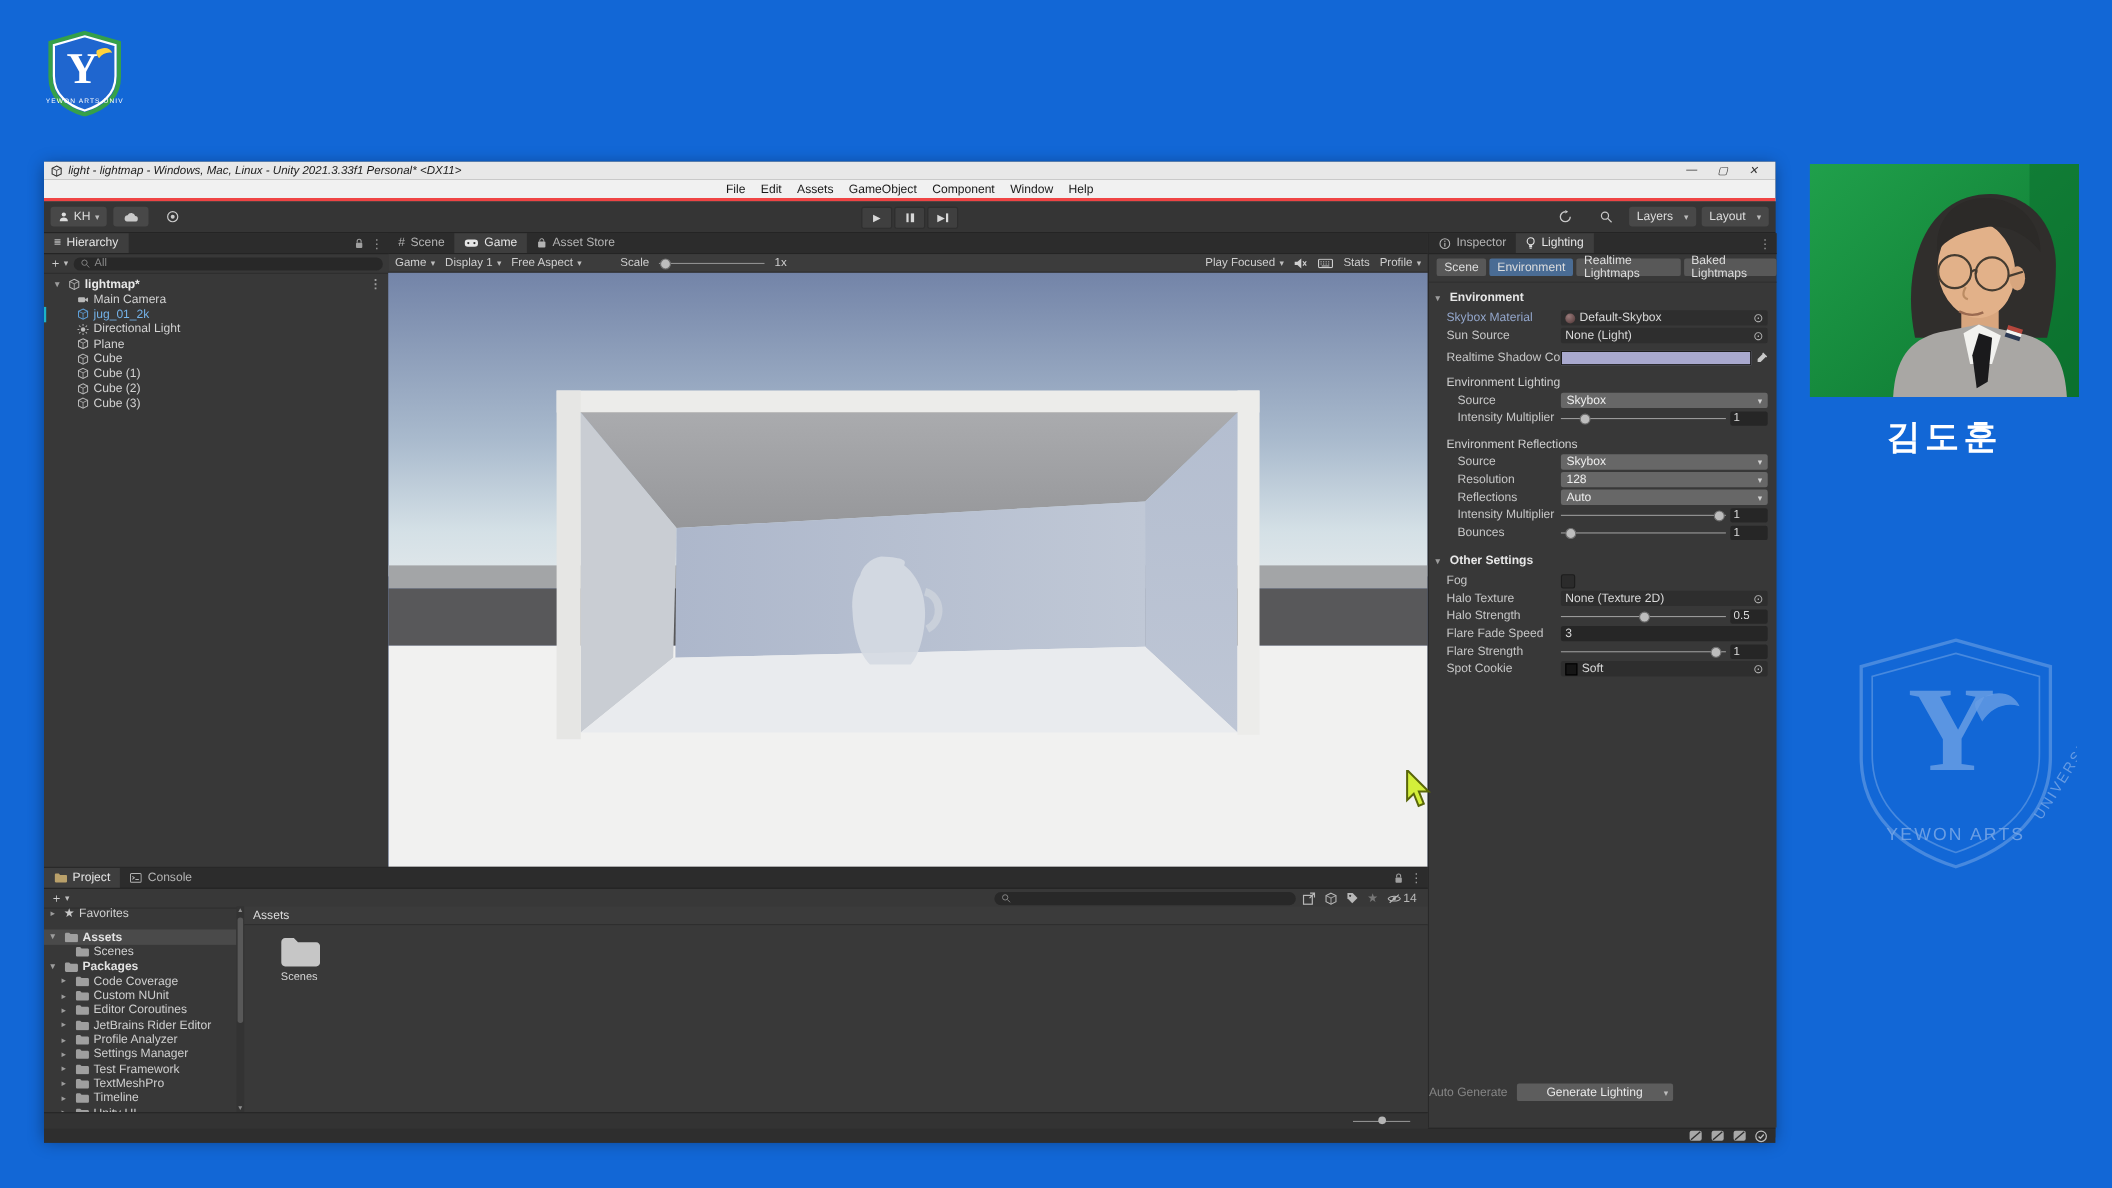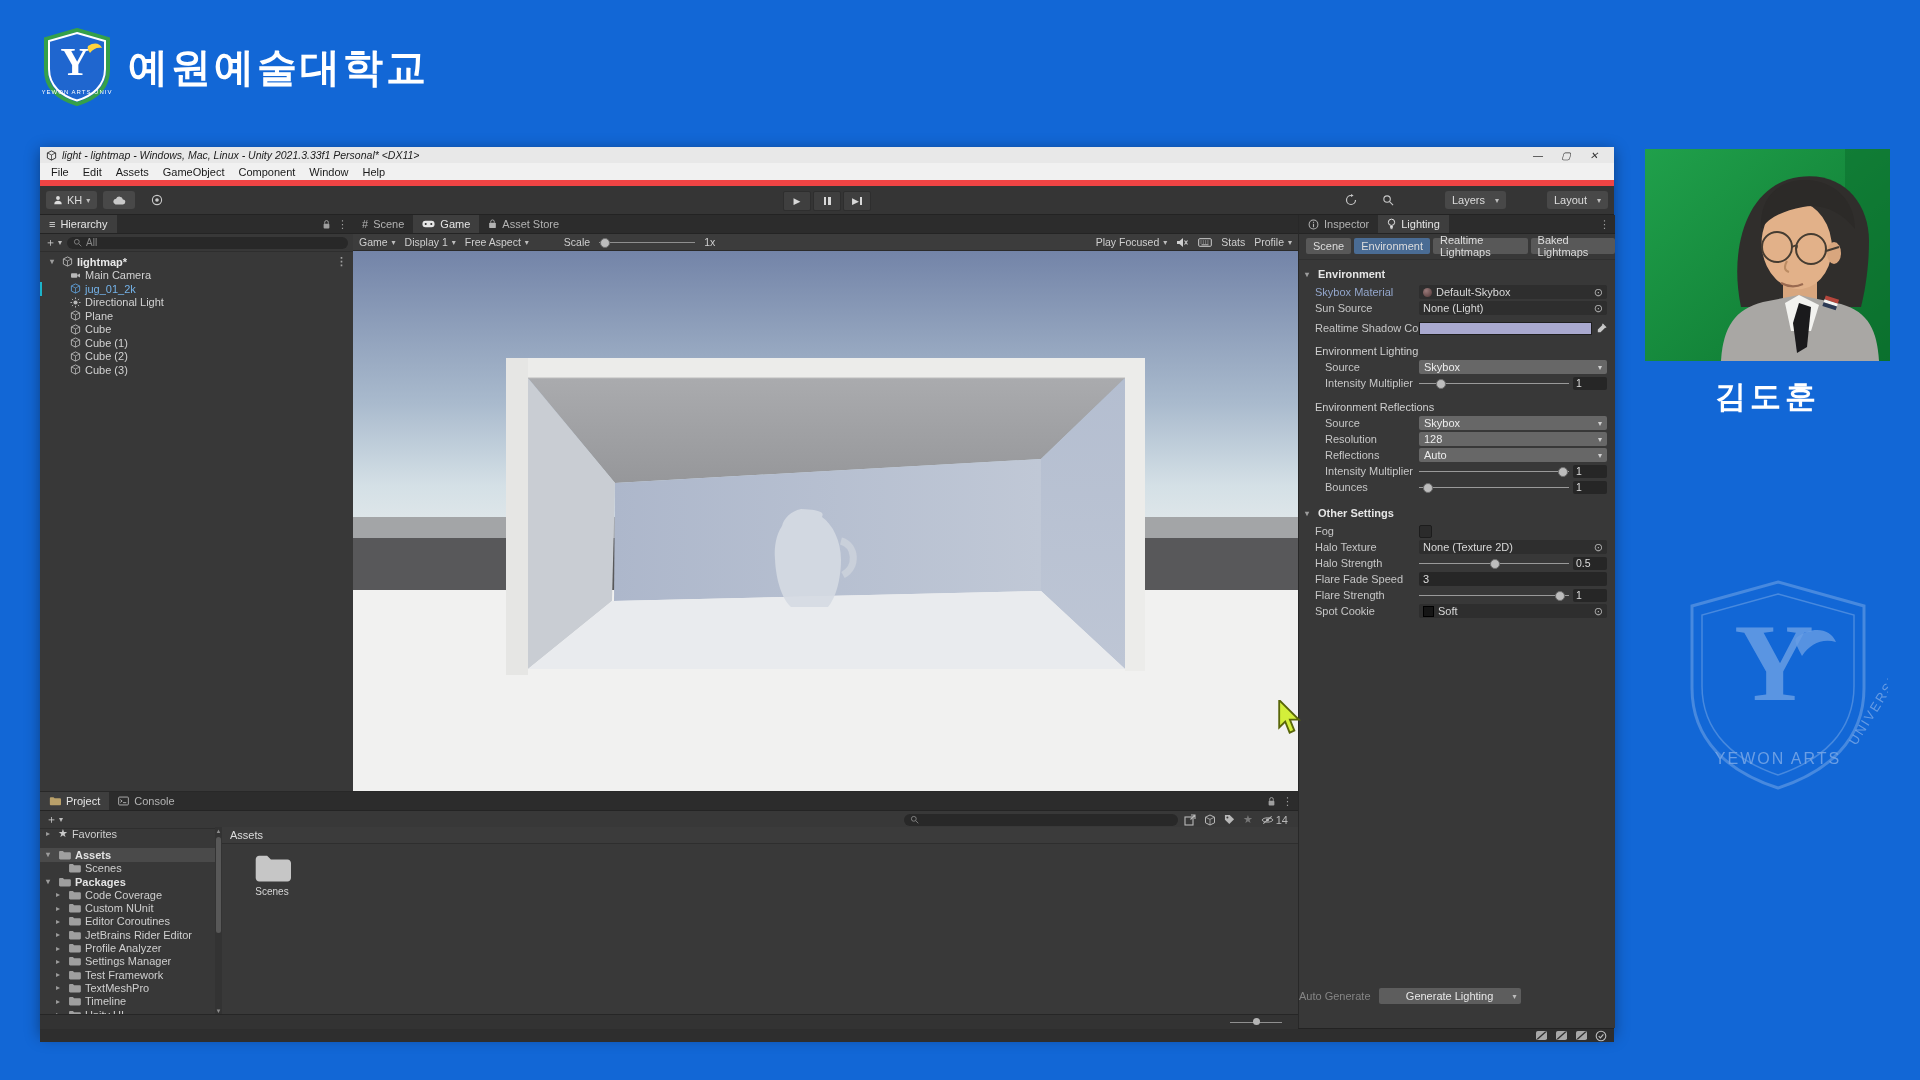--- a/index.html
+++ b/index.html
@@ -11,32 +11,32 @@
   .uni-logo{position:absolute;left:42px;top:28px;display:flex;align-items:center;gap:16px;}
   .uni-name{color:#ffffff;font-size:40px;font-weight:bold;letter-spacing:3px;}
 
   
   .uwin{position:absolute;left:40px;top:147px;width:1574px;height:887px;background:#383838;
     box-shadow:0 3px 14px rgba(0,0,0,.4);font-size:11px;color:#d4d4d4;}
   .titlebar{height:16px;background:#e8e8e8;display:flex;align-items:center;padding:0 6px;gap:5px;color:#1b1b1b;font-size:10.5px;font-style:italic;}
   .titlebar .title{flex:1;white-space:nowrap;overflow:hidden;}
   .winbtns{display:flex;gap:0;}
   .winbtns span{width:28px;text-align:center;color:#333;font-size:10px;cursor:default;}
-  .menubar{height:17px;background:#f1f1f1;border-bottom:6px solid #ef4444;display:flex;align-items:center;padding:0 4px;color:#191919;}
+  .menubar{height:17px;background:#f1f1f1;border-bottom:3px solid #ef4444;display:flex;align-items:center;padding:0 4px;color:#191919;justify-content:center;}
   .menu-item{padding:0 7px;}
   .toolbar{height:28px;background:#353535;border-bottom:1px solid #232323;position:relative;display:flex;align-items:center;padding:0 6px;gap:6px;}
   .acc{height:18px;background:#484848;border-radius:3px;display:flex;align-items:center;gap:4px;padding:0 7px;color:#ddd;}
   .tbtn{height:18px;min-width:24px;background:#484848;border-radius:3px;display:flex;align-items:center;justify-content:center;color:#c9c9c9;padding:0 4px;}
   .tbtn.flat{background:transparent;}
   .playctr{position:absolute;left:50%;top:5px;transform:translateX(-50%);display:flex;gap:2px;}
   .pbtn{width:26px;height:18px;background:#3f3f3f;border:1px solid #2e2e2e;border-radius:2px;display:flex;align-items:center;justify-content:center;color:#d8d8d8;font-size:9px;}
   .bars{display:flex;gap:2px;}
   .bars i{width:2.5px;height:8px;background:#d8d8d8;}
   .tright{position:absolute;right:6px;top:5px;display:flex;gap:5px;align-items:center;}
-  .tdd{height:18px;background:#484848;border-radius:3px;padding:0 7px;display:flex;align-items:center;gap:10px;color:#ddd;margin-left:36px;}
+  .tdd{height:18px;background:#484848;border-radius:3px;padding:0 7px;display:flex;align-items:center;gap:10px;color:#ddd;}
   .caret{font-size:8px;color:#bdbdbd;}
 
   .workspace{position:relative;height:813px;}
   
   .ptabs{height:18px;background:#2c2c2c;display:flex;align-items:stretch;border-bottom:1px solid #242424;}
   .ptab{padding:0 9px;display:flex;gap:5px;align-items:center;color:#b3b3b3;}
   .ptab.active{background:#3e3e3e;color:#e5e5e5;}
   .striright{margin-left:auto;display:flex;align-items:center;gap:6px;padding-right:5px;color:#9f9f9f;}
 
   
@@ -246,21 +246,20 @@
 <div class="page">
 
   <div class="uni-logo">
     <svg width="70" height="78" viewBox="0 0 70 78">
       <path d="M35 2 L66 11 V42 C66 61 52 71 35 76 C18 71 4 61 4 42 V11 Z" fill="#1f66cf" stroke="#35a04a" stroke-width="4"></path>
       <path d="M35 5 L63 13 V41 C63 58 50 68 35 72.5 C20 68 7 58 7 41 V13 Z" fill="none" stroke="#ffffff" stroke-width="2"></path>
       <text x="33" y="47" text-anchor="middle" font-size="40" font-weight="bold" fill="#ffffff" font-family="Liberation Serif, serif">Y</text>
       <path d="M46 18 C52 14 58 15 60 20 C55 19 51 21 48 25 C46 22 45 20 46 18 Z" fill="#ffd33d"></path>
       <text x="35" y="66" text-anchor="middle" font-size="6" fill="#ffffff" letter-spacing="1">YEWON ARTS UNIV</text>
     </svg>
-    <div class="uni-name">예원예술대학교</div>
   </div>
 
   <div class="uwin">
 
     <div class="titlebar">
       <svg width="11" height="11" viewBox="0 0 12 12">
           <use href="#i-cube" style="color:#2b2b2b"></use>
         </svg>
       <span class="title">light - lightmap - Windows, Mac, Linux - Unity 2021.3.33f1 Personal* &lt;DX11&gt;</span>
       <span class="winbtns">

